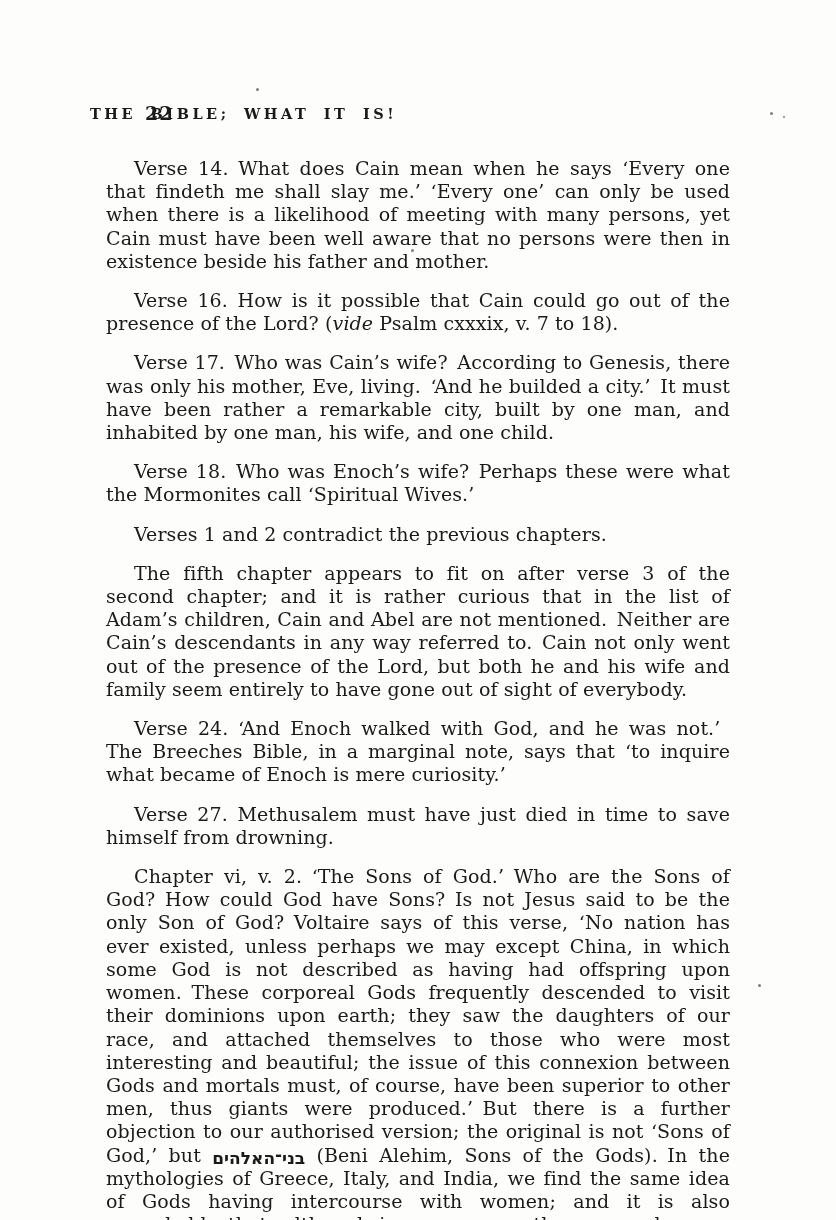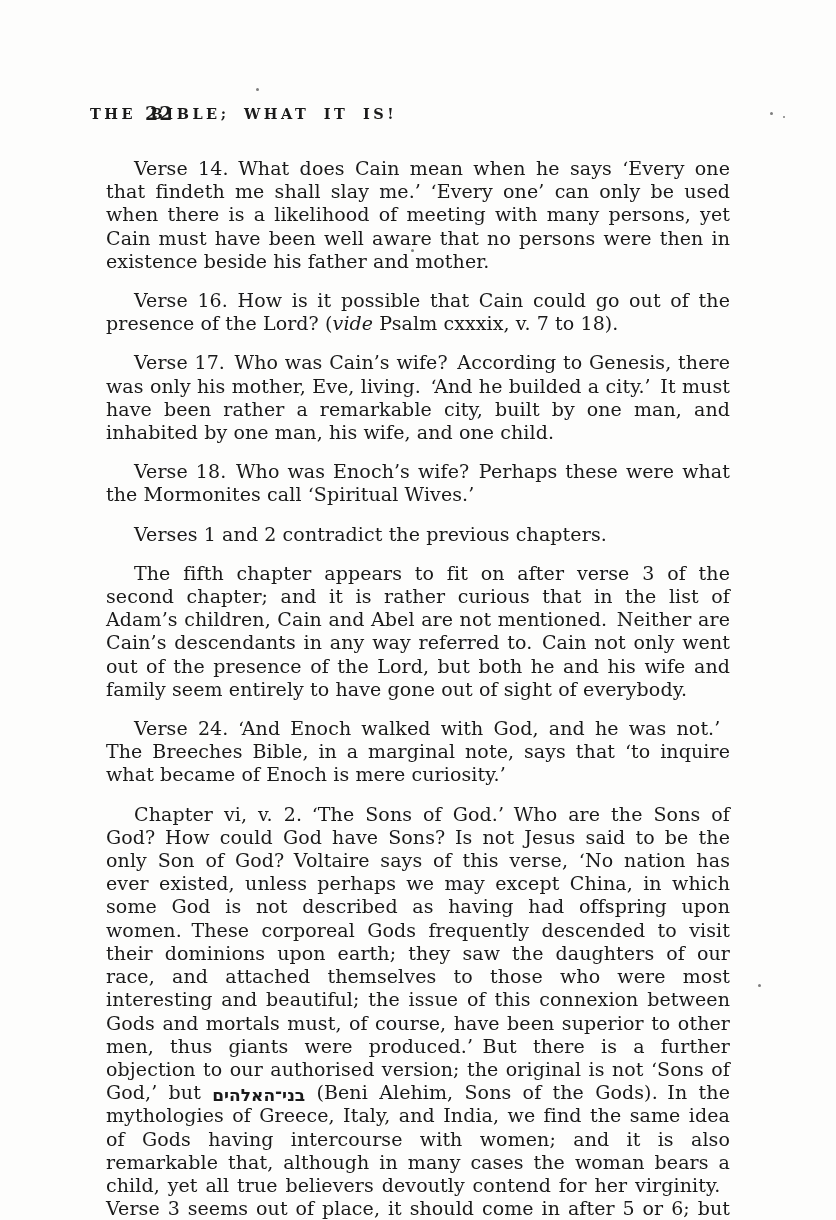--- a/index.html
+++ b/index.html
@@ -79,20 +79,21 @@
     <span class="running-title">THE BIBLE; WHAT IT IS!</span>
   </header>
   <main class="text-block">
       <p><span>Verse 14. What does Cain mean when he says ‘Every one that findeth me shall slay me.’ ‘Every one’ can only be used when there is a likelihood of meeting with many persons, yet Cain must have been well aware that no persons were then in existence beside his father and mother.</span></p>
       <p><span>Verse 16. How is it possible that Cain could go out of the presence of the Lord? (</span><span class="seg-italic">vide</span><span> Psalm cxxxix, v. 7 to 18).</span></p>
       <p><span>Verse 17. Who was Cain’s wife? According to Genesis, there was only his mother, Eve, living. ‘And he builded a city.’ It must have been rather a remarkable city, built by one man, and inhabited by one man, his wife, and one child.</span></p>
       <p><span>Verse 18. Who was Enoch’s wife? Perhaps these were what the Mormonites call ‘Spiritual Wives.’</span></p>
       <p><span>Verses 1 and 2 contradict the previous chapters.</span></p>
       <p><span>The fifth chapter appears to fit on after verse 3 of the second chapter; and it is rather curious that in the list of Adam’s children, Cain and Abel are not mentioned. Neither are Cain’s descendants in any way referred to. Cain not only went out of the presence of the Lord, but both he and his wife and family seem entirely to have gone out of sight of everybody.</span></p>
       <p><span>Verse 24. ‘And Enoch walked with God, and he was not.’ The Breeches Bible, in a marginal note, says that ‘to inquire what became of Enoch is mere curiosity.’</span></p>
+      <p><span>Verse 27. Methusalem must have just died in time to save himself from drowning.</span></p>
       <p><span>Chapter vi, v. 2. ‘The Sons of God.’ Who are the Sons of God? How could God have Sons? Is not Jesus said to be the only Son of God? Voltaire says of this verse, ‘No nation has ever existed, unless perhaps we may except China, in which some God is not described as having had offspring upon women. These corporeal Gods frequently descended to visit their dominions upon earth; they saw the daughters of our race, and attached themselves to those who were most interesting and beautiful; the issue of this connexion between Gods and mortals must, of course, have been superior to other men, thus giants were produced.’ But there is a further objection to our authorised version; the original is not ‘Sons of God,’ but </span><span class="seg-hebrew">בני־האלהים</span><span> (Beni Alehim, Sons of the Gods). In the mythologies of Greece, Italy, and India, we find the same idea of Gods having intercourse with women; and it is also remarkable that, although in many cases the woman bears a child, yet all true believers devoutly contend for her virginity. Verse 3 seems out of place, it should come in after 5 or 6; but in any place it is not correct. One hundred and twenty years is neither the average nor the limit of man’s life. What does God mean when he says ‘My Spirit shall not always strive with man?’ What was the striving about? Does the verse mean that God’s spirit strove in vain? What does ‘that he also is flesh’ mean? Does it mean that the Lord’s spirit and man are both flesh?</span></p>
     </main>
 <div class="speck" style="left: 770px; top: 112px; width: 3px; height: 3px;"></div>
     <div class="speck" style="left: 783px; top: 116px; width: 2px; height: 2px;"></div>
     <div class="speck" style="left: 256px; top: 88px; width: 3px; height: 3px;"></div>
     <div class="speck" style="left: 411px; top: 249px; width: 3px; height: 3px;"></div>
     <div class="speck" style="left: 758px; top: 984px; width: 3px; height: 3px;"></div>
   </div>
 
 </body></html>

